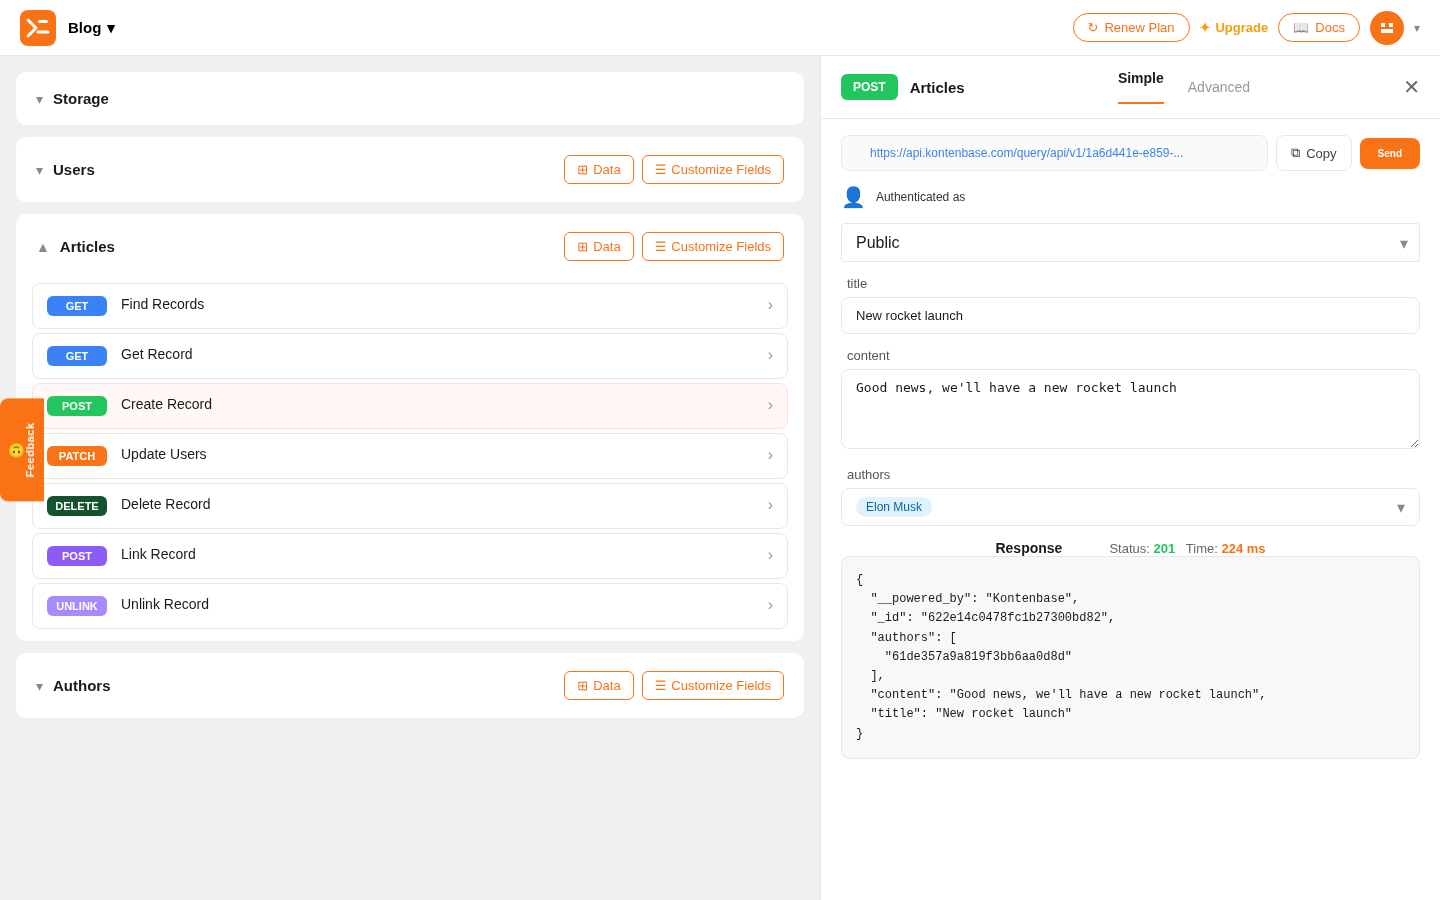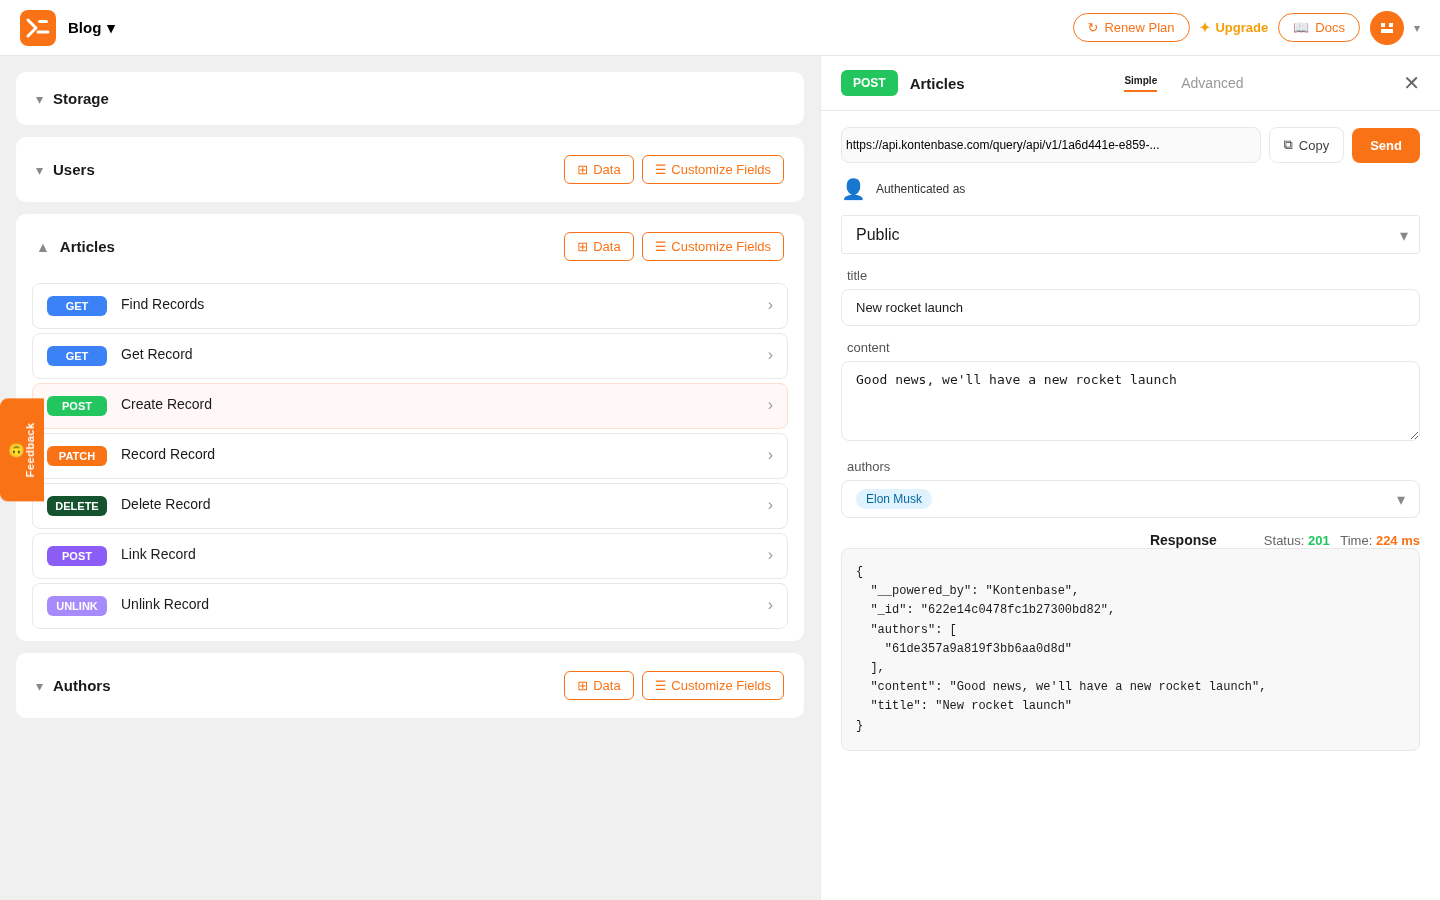--- a/index.html
+++ b/index.html
@@ -42,51 +42,51 @@
     .method-link { background: #8b5cf6; }
     .method-unlink { background: #a78bfa; }
     .endpoint-name { font-size: 14px; color: #1a1a1a; font-weight: 400; }
     .endpoint-chevron { margin-left: auto; color: #999; }
 
     
     .right-panel { flex: 1; background: #fff; border-left: 1px solid #e8e8e8; display: flex; flex-direction: column; overflow: hidden; }
     .right-header { display: flex; align-items: center; padding: 14px 20px; border-bottom: 1px solid #e8e8e8; gap: 12px; }
     .method-badge-header { background: #22c55e; color: #fff; border-radius: 6px; padding: 6px 12px; font-size: 12px; font-weight: 700; }
     .endpoint-title { font-size: 15px; font-weight: 600; color: #1a1a1a; }
-    .tab-simple { font-size: 10px; font-weight: 600; color: #1a1a1a; border-bottom: 2px solid #f97316; padding-bottom: 4px; cursor: pointer; }
+    .tab-simple { font-size: 14px; font-weight: 600; color: #1a1a1a; border-bottom: 2px solid #f97316; padding-bottom: 16px; cursor: pointer; }
     .tab-advanced { font-size: 14px; font-weight: 400; color: #999; cursor: pointer; margin-left: 24px; }
     .close-btn { margin-left: auto; background: none; border: none; cursor: pointer; font-size: 20px; color: #666; }
     .tabs-area { display: flex; align-items: center; margin-left: auto; gap: 0; }
 
     .right-content { flex: 1; overflow-y: auto; padding: 16px 20px; display: flex; flex-direction: column; gap: 14px; }
 
     
     .url-row { display: flex; gap: 8px; align-items: center; }
-    .url-input { flex: 1; border: 1.5px solid #e8e8e8; border-radius: 8px; padding: 10px 4px; font-size: 12px; color: #000000; background: #fafafa; }
+    .url-input { flex: 1; border: 1.5px solid #e8e8e8; border-radius: 8px; padding: 10px 28px; font-size: 12px; color: #3b82f6; background: #fafafa; }
     .btn-copy { border: 1.5px solid #e8e8e8; background: #fff; border-radius: 8px; padding: 9px 14px; font-size: 13px; font-weight: 500; cursor: pointer; display: flex; align-items: center; gap: 6px; color: #444; }
-    .btn-send { background: #f97316; color: #fff; border: none; border-radius: 8px; padding: 10px 18px; font-size: 13px; font-weight: 600; cursor: pointer; }
+    .btn-send { background: #f97316; color: #fff; border: none; border-radius: 8px; padding: 10px 18px; font-size: 10px; font-weight: 600; cursor: pointer; }
 
     
     .auth-row { display: flex; align-items: center; gap: 10px; }
 
     
     .field-label { font-size: 13px; font-weight: 500; color: #555; margin-bottom: 6px; margin-left: 6px; }
     .field-input { width: 100%; border: 1.5px solid #e8e8e8; border-radius: 8px; padding: 10px 14px; font-size: 13px; color: #1a1a1a; background: #fff; outline: none; }
     .field-textarea { width: 100%; border: 1.5px solid #e8e8e8; border-radius: 8px; padding: 10px 14px; font-size: 13px; color: #1a1a1a; background: #fff; outline: none; resize: vertical; min-height: 80px; }
     .select-field { width: 100%; border: 1.5px solid #e8e8e8; border-radius: 3px; padding: 10px 14px; font-size: 16px; color: #1a1a1a; background: #fff; appearance: none; cursor: pointer; }
     .select-wrapper { position: relative; }
     .select-wrapper::after { content: '▾'; position: absolute; right: 12px; top: 50%; transform: translateY(-50%); color: #888; pointer-events: none; }
     .tag { background: #e0f2fe; color: #0369a1; border-radius: 20px; padding: 3px 10px; font-size: 12px; font-weight: 500; display: inline-block; }
 
     
     .authors-field { border: 1.5px solid #e8e8e8; border-radius: 8px; padding: 8px 14px; display: flex; align-items: center; gap: 8px; cursor: pointer; }
     .authors-chevron { margin-left: auto; color: #888; }
 
     
-    .response-header { display: flex; align-items: center; justify-content: flex-end; }
+    .response-header { display: flex; align-items: center; justify-content: center; }
     .response-title { font-size: 14px; font-weight: 600; color: #1a1a1a; }
     .response-meta { font-size: 13px; color: #666; margin-left: 47px; }
     .status-ok { color: #22c55e; font-weight: 600; }
     .time-val { color: #f97316; font-weight: 600; }
     .response-body { background: #f8f8f8; border: 1.5px solid #e8e8e8; border-radius: 8px; padding: 14px; font-family: 'Courier New', monospace; font-size: 12px; color: #1a1a1a; line-height: 1.6; white-space: pre; }
 
     .feedback-sidebar { position: fixed; left: 0; top: 50%; transform: translateY(-50%); display: flex; flex-direction: column; align-items: center; }
     .feedback-btn { background: #f97316; color: #fff; font-size: 11px; font-weight: 700; padding: 28px 8px; border-radius: 0 8px 8px 0; writing-mode: vertical-rl; text-orientation: mixed; cursor: pointer; letter-spacing: 0.5px; border: none; }
 
     
@@ -192,21 +192,21 @@
         </div>
 
         <div class="endpoint-row active">
           <span class="method-badge method-post">POST</span>
           <span class="endpoint-name">Create Record</span>
           <span class="endpoint-chevron">›</span>
         </div>
 
         <div class="endpoint-row">
           <span class="method-badge method-patch">PATCH</span>
-          <span class="endpoint-name">Record Record</span>
+          <span class="endpoint-name">Update Users</span>
           <span class="endpoint-chevron">›</span>
         </div>
 
         <div class="endpoint-row">
           <span class="method-badge method-delete">DELETE</span>
           <span class="endpoint-name">Delete Record</span>
           <span class="endpoint-chevron">›</span>
         </div>
 
         <div class="endpoint-row">

